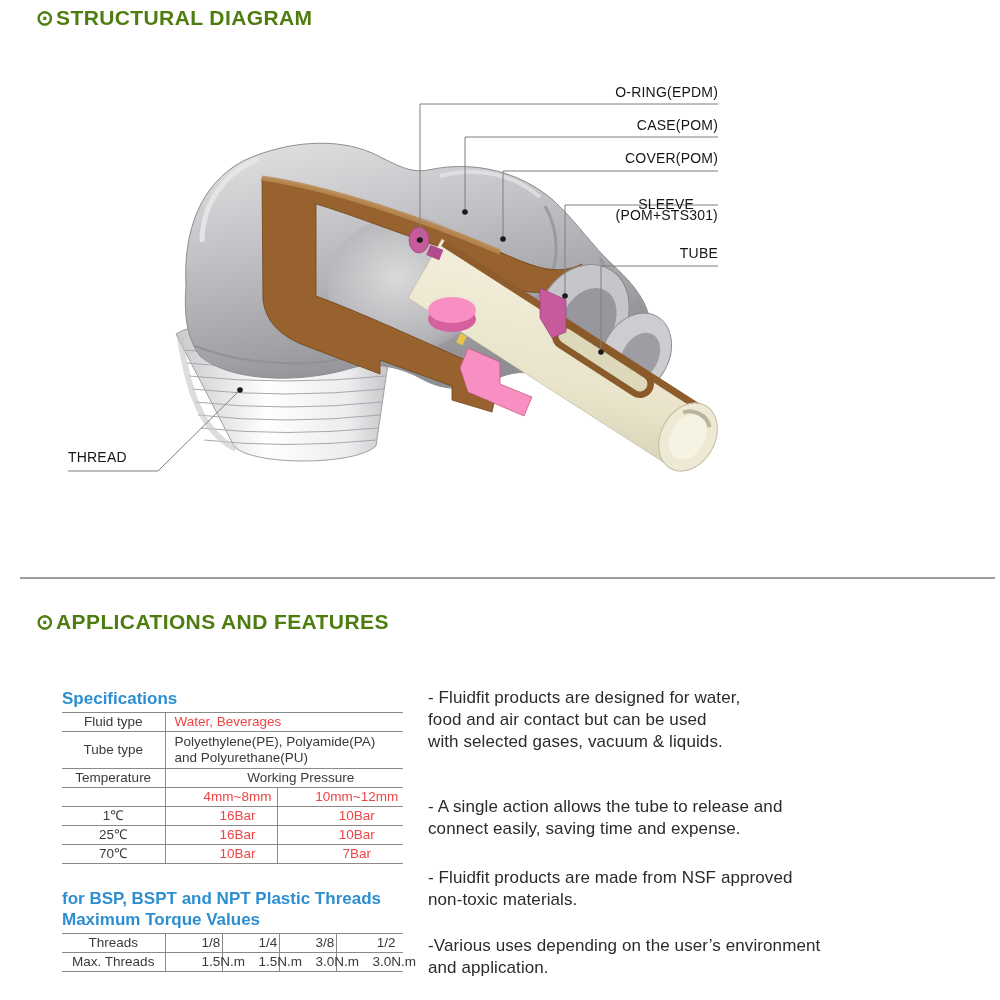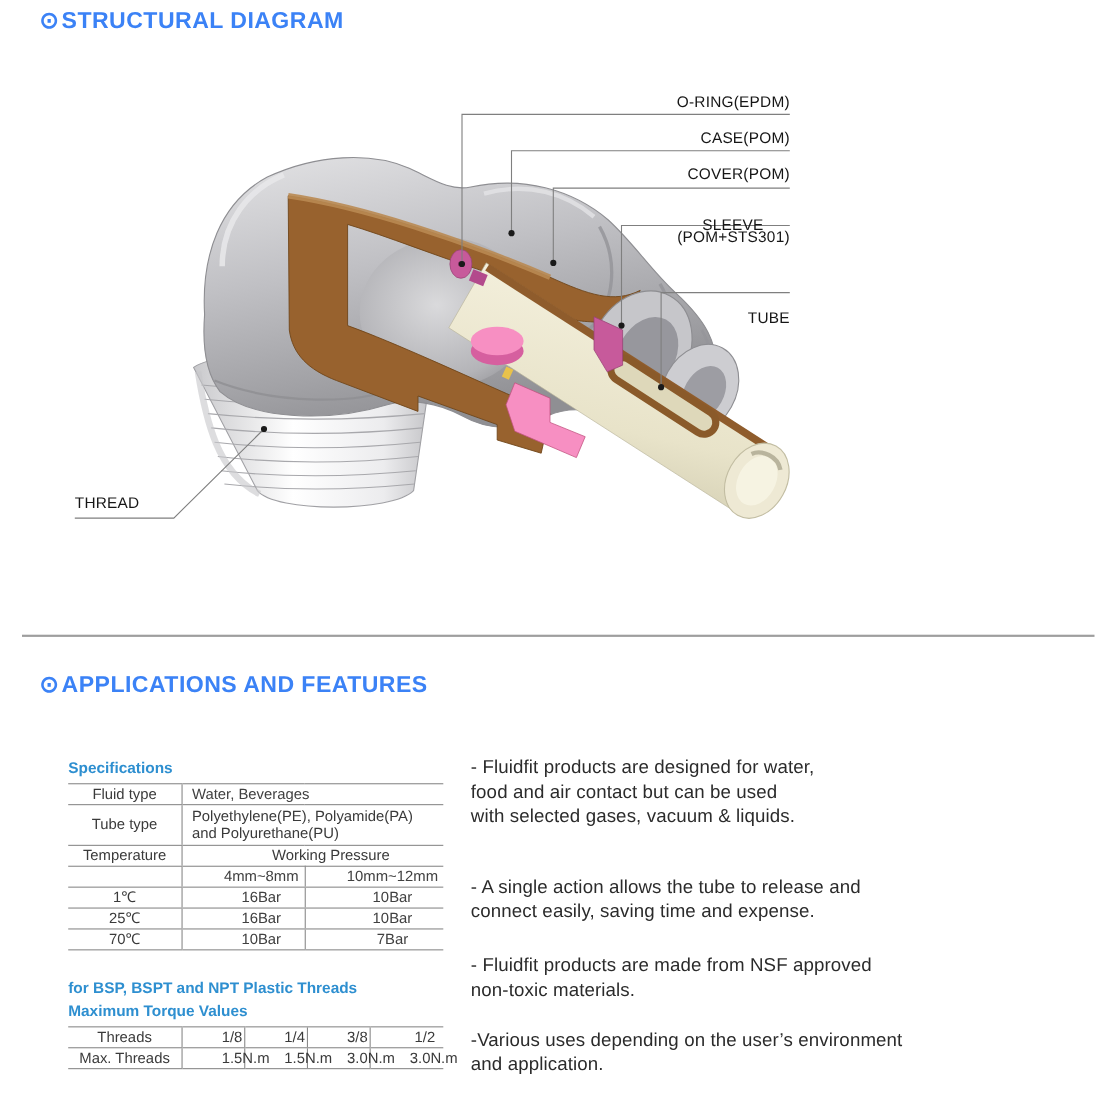--- a/index.html
+++ b/index.html
@@ -2,53 +2,53 @@
 <html><head>
 <meta charset="utf-8">
 <style>
   * { margin:0; padding:0; box-sizing:border-box; }
   html,body { background:#fff; }
   .page {
     position:relative; width:1000px; height:1000px; background:#ffffff;
     font-family:"Liberation Sans", sans-serif; overflow:hidden;
   }
   .section-title {
-    position:absolute; left:36px; color:#3b82f6; font-weight:bold;
+    position:absolute; left:36px; color:#4d7c0f; font-weight:bold;
     font-size:21px; letter-spacing:0.4px; white-space:nowrap;
   }
   .section-title .bullet { font-weight:bold; margin-right:2px; font-size:21px; }
   #title-structural { top:6px; }
   #title-features { top:610px; }
 
   .diagram-svg { position:absolute; left:0; top:0; width:1000px; height:580px; }
 
   .dlabel {
     position:absolute; font-size:14px; color:#161616; white-space:pre;
     letter-spacing:0.2px;
   }
   .dlabel.right { right:282px; text-align:right; }
   #label-oring  { top:84px; }
   #label-case   { top:117px; }
   #label-cover  { top:150px; }
   #label-sleeve1{ top:196px; padding-right:24px; }
   #label-sleeve2{ top:207px; }
-  #label-tube   { top:245px;margin-top:36px; }
+  #label-tube   { top:245px; }
   #label-thread { left:68px; top:449px; }
 
   .divider { position:absolute; left:20px; top:577px; width:975px; height:2px; background:#9e9e9e; }
 
   
   .left-col { position:absolute; left:62px; top:688px; width:345px; }
-  .tbl-title { color:#2e8fd0; font-weight:bold; font-size:14px; line-height:21px; margin-bottom:3px; }
+  .tbl-title { color:#2e8fd0; font-weight:bold; font-size:17px; line-height:21px; margin-bottom:3px; }
   table { border-collapse:collapse; width:341px; font-size:13.5px; color:#3a3a3a; table-layout:fixed; }
   td { border-top:1px solid #8a8a8a; border-bottom:1px solid #8a8a8a; text-align:center;
        padding:1px 3px; vertical-align:middle; line-height:16px; }
   td.vline { border-left:1px solid #8a8a8a;padding-left:36px; }
   td.left { text-align:left; padding-left:9px; }
-  .blue { color:#404040; }
+  .blue { color:#ef4444; }
   .prewrap { white-space:pre-line; }
   #spec-table { margin-bottom:24px; }
   #spec-table td { height:18px; }
   #spec-table tr.tall td { height:37px; }
   #torque-title { margin-top:2px; }
   #torque-table td { height:19px; }
 
   
   .right-col { position:absolute; left:428px; top:687px; width:575px; }
   .feature-item {

